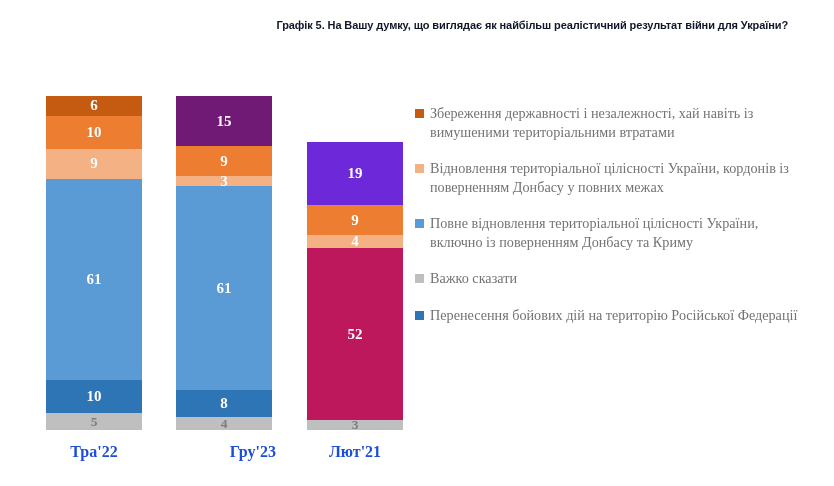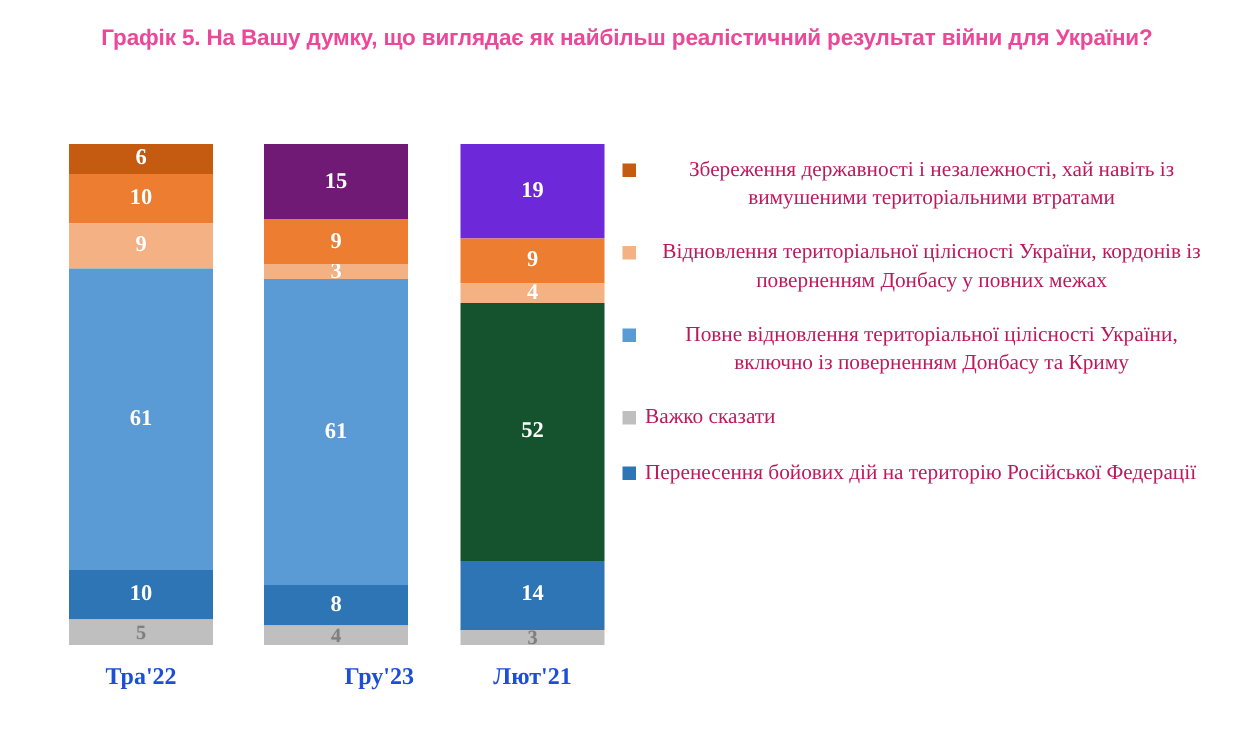--- a/index.html
+++ b/index.html
@@ -20,26 +20,26 @@
     width: 834px;
     height: 486px;
   }
 
   
   .chart-title {
     position: absolute;
     left: 48px;
     top: 14px;
     width: 740px;
-    text-align: center;
+    text-align: right;
     font-family: "Liberation Sans", sans-serif;
     font-weight: bold;
-    font-size: 15px;
+    font-size: 11px;
     line-height: 23px;
-    color: #ec4899;
+    color: #0f172a;
     letter-spacing: -0.1px;
   }
 
   
   .plot-area {
     position: absolute;
     left: 0px;
     top: 96px;
     width: 410px;
     height: 345px;
@@ -125,23 +125,22 @@
     flex: 0 0 auto;
     width: 9px;
     height: 9px;
     margin-top: 5px;
     margin-right: 6px;
   }
   .legend-text {
     font-family: "Liberation Serif", serif;
     font-size: 14.2px;
     line-height: 19px;
-    color: #be185d;
+    color: #737373;
     max-width: 382px;
-    text-align: center;
   }
   .legend-item.single { min-height: 20px; }
 </style>
 </head>
 <body>
 
 <div id="chart-root">
 
   <div class="chart-title">Графік 5. На Вашу думку, що виглядає як найбільш реалістичний результат війни для України?</div>
 
@@ -195,25 +194,22 @@
         <div class="bar-stack">
           <div class="seg" title="Збереження державності і незалежності, хай навіть із вимушеними територіальними втратами: 19" style="height: 62.83px; background: #6d28d9;">
             <span class="seg-label">19</span>
           </div>
           <div class="seg" title="Повернення фактичних кордонів України станом на момент початку вторгнення 24 лютого 2022 року: 9" style="height: 29.76px; background: rgb(237, 125, 49);">
             <span class="seg-label">9</span>
           </div>
           <div class="seg" title="Відновлення територіальної цілісності України, включно із поверненням Донбасу у повних межах: 4" style="height: 13.23px; background: rgb(244, 177, 131);">
             <span class="seg-label">4</span>
           </div>
-          <div class="seg" title="Повне відновлення територіальної цілісності України, включно із поверненням Донбасу та Криму: 52" style="height: 171.96px; background: #14532d;">
+          <div class="seg" title="Повне відновлення територіальної цілісності України, включно із поверненням Донбасу та Криму: 52" style="height: 171.96px; background: #be185d;">
             <span class="seg-label">52</span>
-          </div>
-          <div class="seg" title="Перенесення бойових дій на територію Російської Федерації: 14" style="height: 46.3px; background: rgb(46, 117, 182);">
-            <span class="seg-label">14</span>
           </div>
           <div class="seg seg-gray" title="Важко сказати: 3" style="height: 9.92px; background: rgb(191, 191, 191);">
             <span class="seg-label">3</span>
           </div>
         </div>
       </div>
     </div>
 
   <div class="cat-labels">
 

